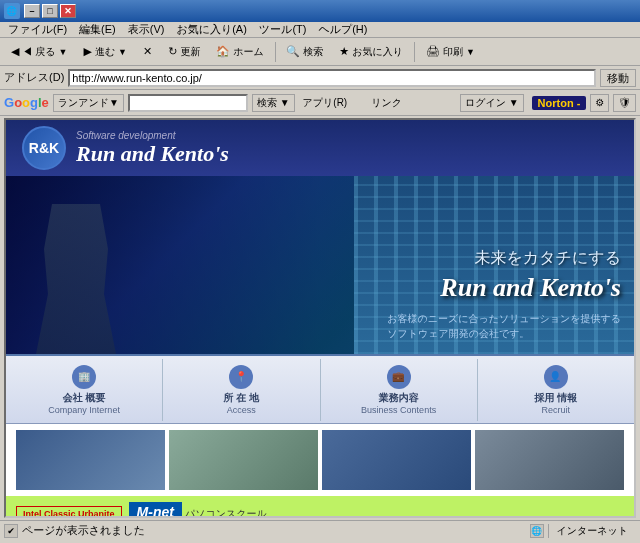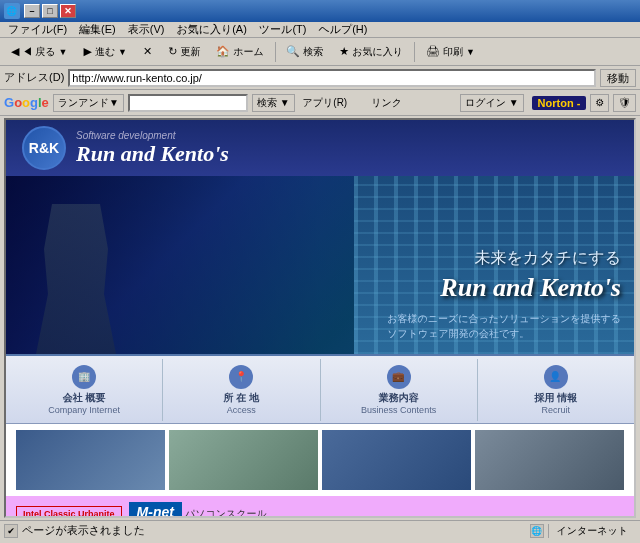--- a/index.html
+++ b/index.html
@@ -383,21 +383,21 @@
       position: relative;
     }
     .thumb-1 { background: linear-gradient(135deg, #3a5a8a, #6a8ab0); }
     .thumb-2 { background: linear-gradient(135deg, #8aaa9a, #5a7a6a); }
     .thumb-3 { background: linear-gradient(135deg, #4a6a9a, #2a4a7a); }
     .thumb-4 { background: linear-gradient(135deg, #7a8a9a, #4a5a6a); }
 
     
     .partner-section {
       padding: 6px 10px;
-      background: #f0abfc;
+      background: #bef264;
     }
     .partner-badge {
       display: inline-block;
       border: 1px solid #cc0000;
       padding: 2px 6px;
       font-size: 9px;
       color: #cc0000;
       font-weight: bold;
     }
     .partner-logo {

